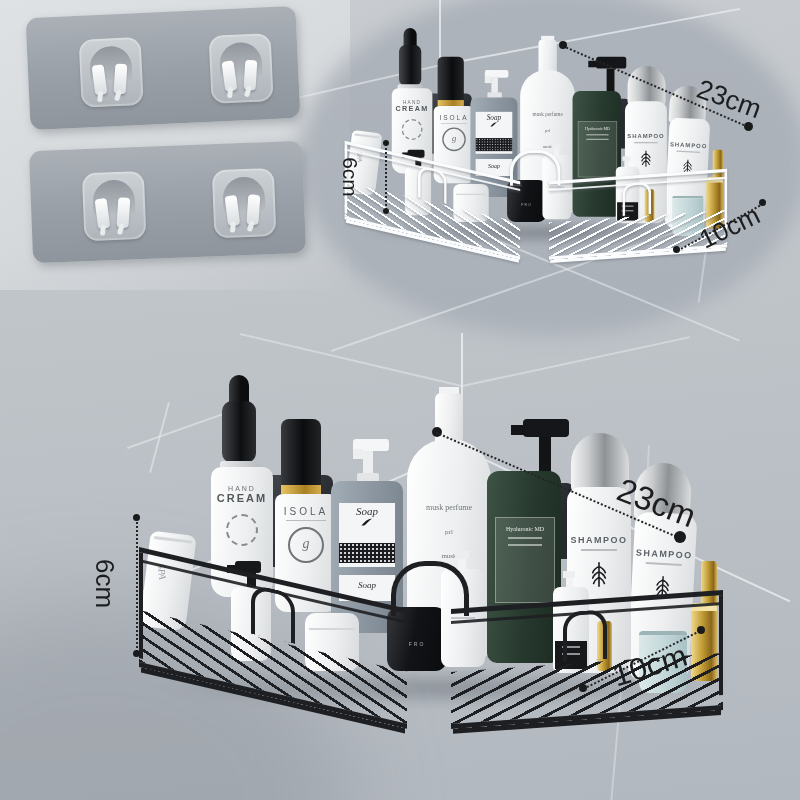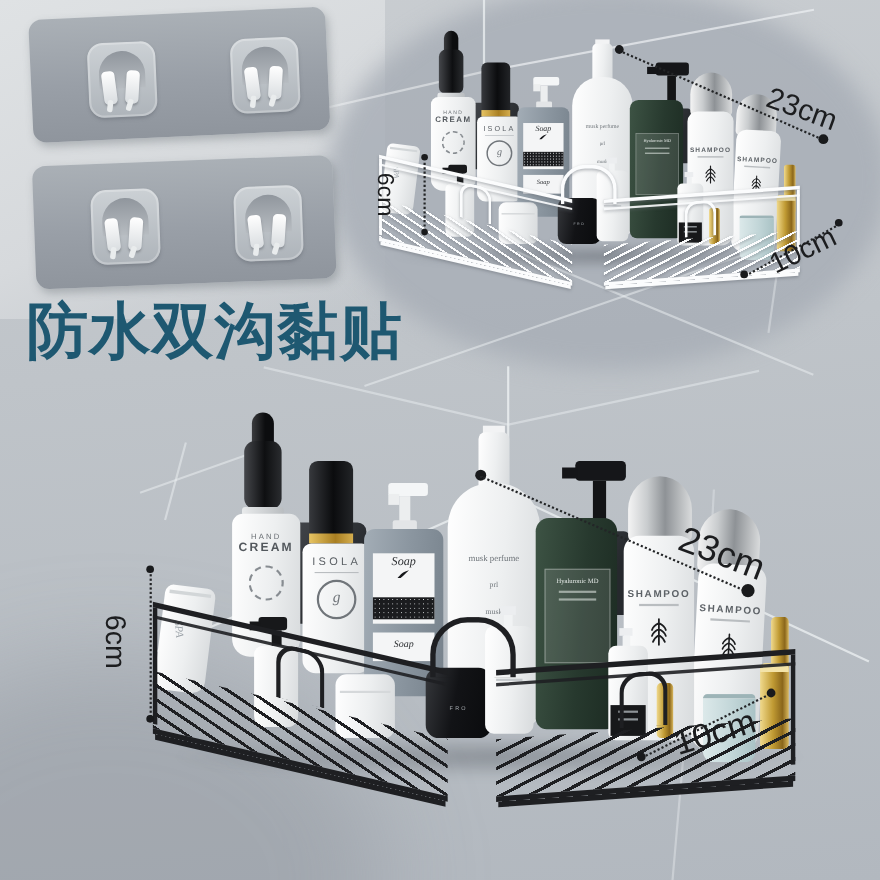--- a/index.html
+++ b/index.html
@@ -212,21 +212,20 @@
       <div class="hk hk1"></div>
       <div class="hk hk2"></div>
     </div>
     <div class="hplate hp2">
       <div class="harch"></div>
       <div class="hk hk1"></div>
       <div class="hk hk2"></div>
     </div>
   </div>
 
-  <div class="title">防水双沟黏贴</div>
 
   <div class="scene" id="scene-top">
     <div class="unit">
       <div class="p bshadow"></div>
       <div class="p mount"></div>
       <div class="p mount2"></div>
       <div class="p spa white-b">
           <span class="t">SPA</span>
         </div>
       <div class="p cream-tip"></div>

